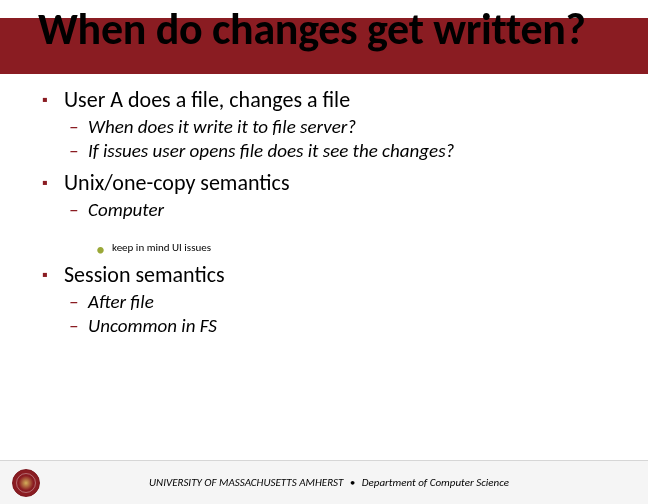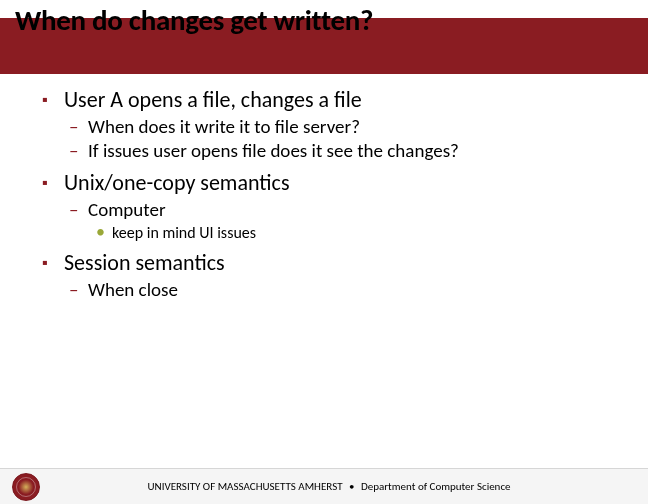--- a/index.html
+++ b/index.html
@@ -15,22 +15,22 @@
     background: #8a1c22;
     height: 56px;
     width: 100%;
     position: absolute;
     top: 18px;
     left: 0;
   }
   .title {
     position: absolute;
     top: 2px;
-    left: 15px;
-    font-size: 29px;
+    left: 38px;
+    font-size: 44px;
     font-weight: 700;
     color: #000;
     z-index: 2;
     letter-spacing: -0.3px;
   }
   .content {
     position: absolute;
     top: 80px;
     left: 0;
     right: 0;
@@ -52,55 +52,57 @@
     font-size: 16px;
     top: 4px;
   }
   .l2 {
     font-size: 19px;
     color: #000;
     position: relative;
     padding-left: 46px;
     line-height: 1.25;
     margin-top: 1px;
+    font-style: italic;
   }
   .l2::before {
     content: "–";
     position: absolute;
     left: 27px;
     color: #8a1c22;
     font-size: 19px;
   }
   .l3 {
-    font-size: 16px;
+    font-size: 11px;
     color: #000;
     position: relative;
     padding-left: 70px;
     line-height: 1.25;
-    margin-top: 2px;
+    margin-top: 20px;
   }
   .l3::before {
     content: "•";
     position: absolute;
     left: 54px;
     color: #9aa838;
     font-size: 18px;
     top: -2px;
   }
   .footer {
     position: absolute;
     bottom: 0;
     left: 0;
     right: 0;
-    height: 36px;
+    height: 44px;
     background: #f5f5f5;
     border-top: 1px solid #d6d6d6;
     display: flex;
     align-items: center;
     padding-left: 12px;
+    font-style: italic;
   }
   .seal {
     width: 28px;
     height: 28px;
     border-radius: 50%;
     background: radial-gradient(circle at 50% 50%, #d4b05a 0%, #8a1c22 40%, #8a1c22 100%);
     border: 1px solid #7a161d;
     position: relative;
     flex-shrink: 0;
   }
@@ -126,31 +128,32 @@
     margin: 0 4px;
   }
 </style>
 </head>
 <body>
 
 <div class="title-bar"></div>
 <div class="title">When do changes get written?</div>
 
 <div class="content">
-  <div class="l1">User A opens a file, changes a file</div>
+  <div class="l1">User A does a file, changes a file</div>
   <div class="l2">When does it write it to file server?</div>
   <div class="l2">If issues user opens file does it see the changes?</div>
 
   <div class="l1">Unix/one-copy semantics</div>
   <div class="l2">Computer</div>
   <div class="l3">keep in mind UI issues</div>
 
   <div class="l1">Session semantics</div>
-  <div class="l2">When close</div>
+  <div class="l2">After file</div>
 
+  <div class="l2">Uncommon in FS</div>
 </div>
 
 <div class="footer">
   <div class="seal"></div>
   <div class="footer-text">
     <span class="footer-uni">UNIVERSITY OF MASSACHUSETTS AMHERST</span>
     <span class="dot">•</span>
     <span>Department of Computer Science</span>
   </div>
 </div>

